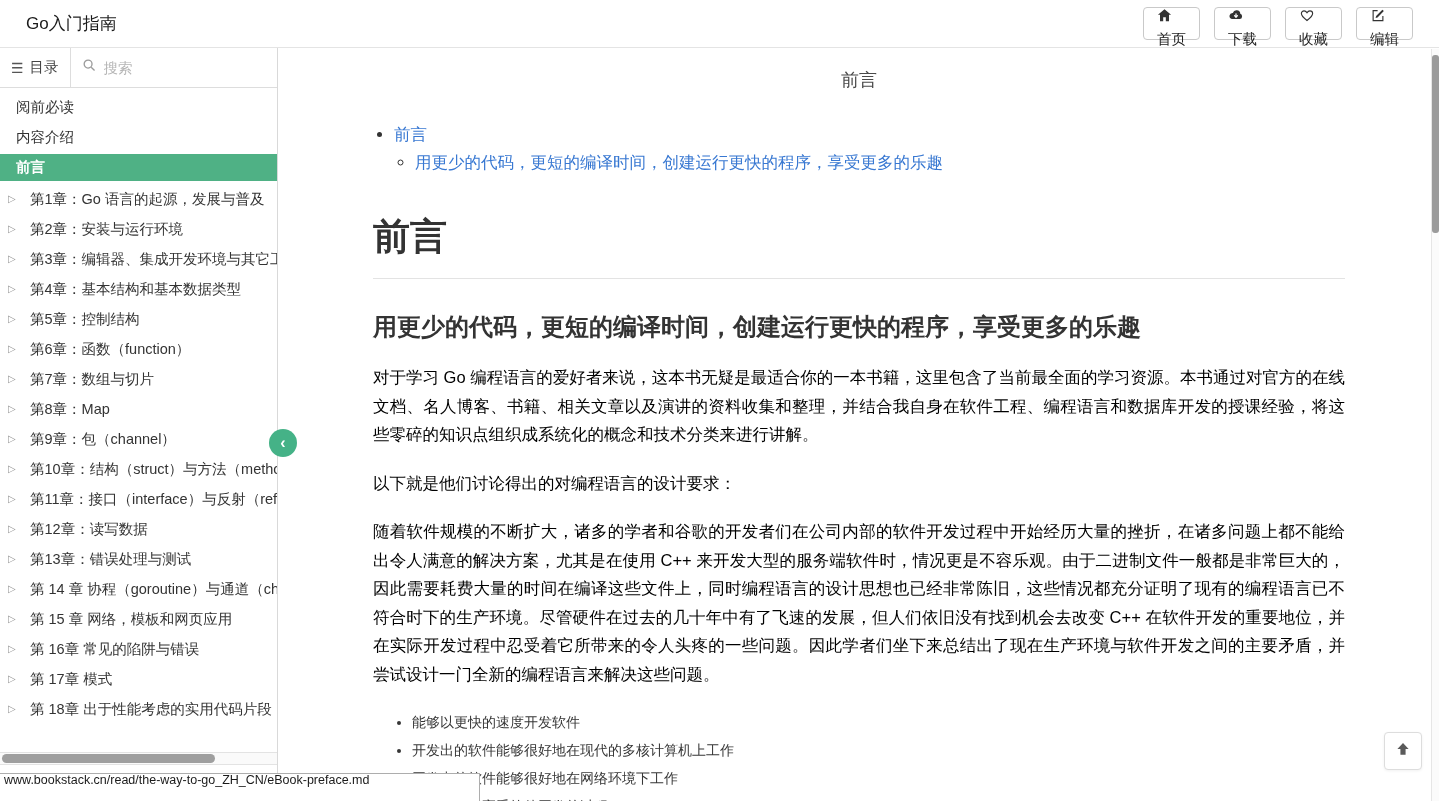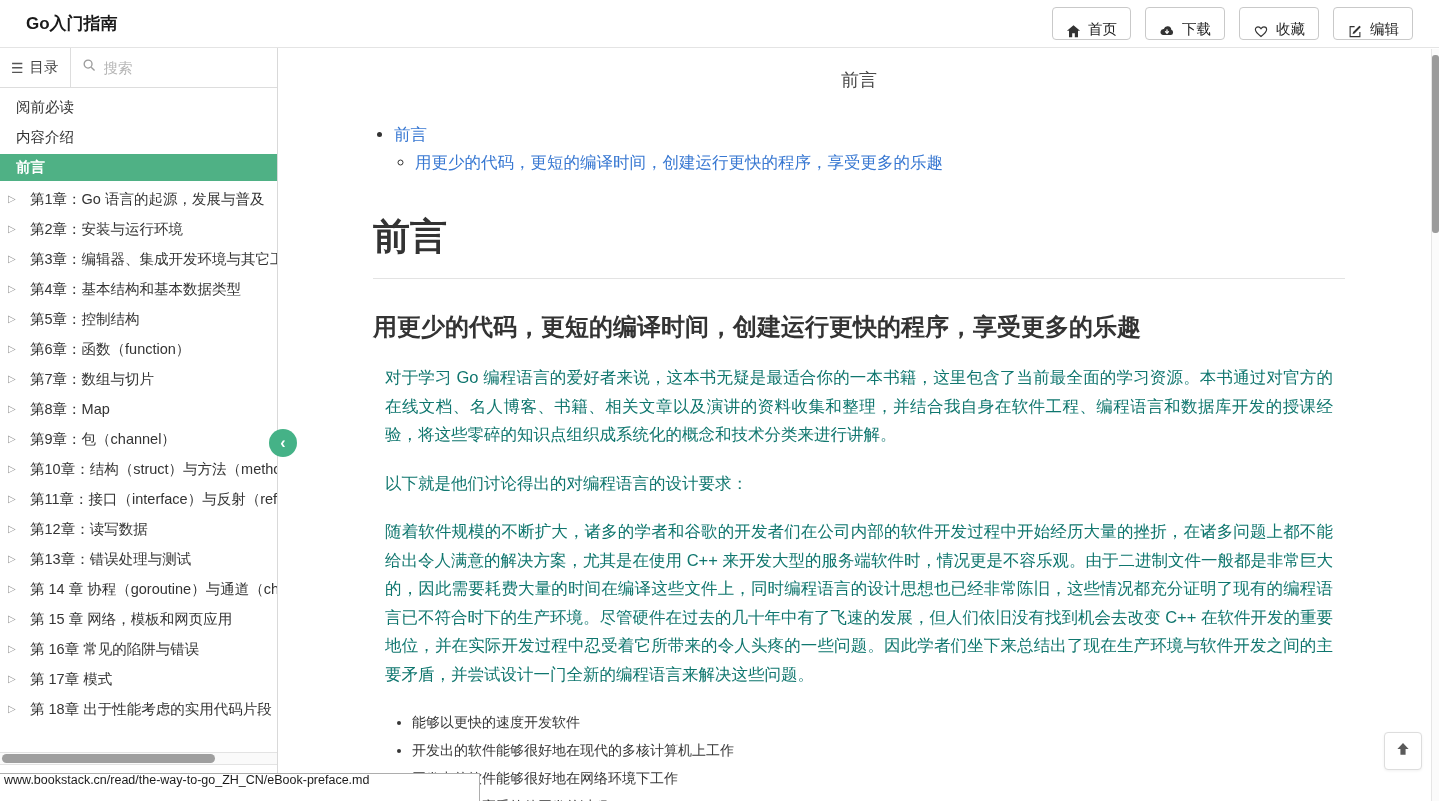--- a/index.html
+++ b/index.html
@@ -7,26 +7,26 @@
   body {
     position:relative; overflow:hidden; background:#fff;
     font-family:"Liberation Sans","DejaVu Sans",sans-serif; color:#333;
   }
   
   .header {
     position:absolute; top:0; left:0; right:0; height:48px; background:#fff;
     border-bottom:1px solid #e4e4e4; display:flex; align-items:center;
     justify-content:space-between; padding:0 26px; z-index:20;
   }
-  .header-title { font-size:17px; font-weight:bold; color:#1a1a1a; }
+  .header-title { font-size:17px; font-weight:normal; color:#1a1a1a; }
   .header-buttons { display:flex; gap:14px; }
   .hbtn {
-    display:flex; align-items:flex-end; gap:7px; height:33px; padding:0 13px;
+    display:flex; align-items:flex-start; gap:7px; height:33px; padding:0 13px;
     border:1px solid #c9c9c9; border-radius:4px; background:#fff;
-    font-size:14.5px; color:#222; cursor:pointer; font-family:inherit;
+    font-size:14.5px; color:#222; cursor:pointer; font-family:inherit;flex-direction:column;
   }
   .hbtn svg { display:block; }
   
   .sidebar {
     position:absolute; top:48px; left:0; width:278px; bottom:0; background:#fff;
     border-right:1px solid #d9d9d9; z-index:10;
   }
   .side-tabs { height:40px; display:flex; align-items:stretch; border-bottom:1px solid #ddd; }
   .tab-toc {
     display:flex; align-items:center; gap:6px; padding:0 11px;
@@ -75,21 +75,21 @@
   .content { width:972px; margin:0 auto; }
   .doc-toc { margin-top:28px; padding-left:21px; font-size:16.5px; list-style:disc; }
   .doc-toc li { line-height:28px; color:#333; }
   .doc-toc ul { list-style:circle; padding-left:21px; }
   .doc-toc a { color:var(--link,#3878d2); text-decoration:none; cursor:pointer; }
   .doc-h1 {
     font-size:37px; color:#333; font-weight:600; margin:36px 0 0;
     padding-bottom:16px; border-bottom:1px solid #e3e3e3;
   }
   .doc-h2 { font-size:24px; font-weight:bold; color:#333; margin:32px 0 0; }
-  .doc-p { font-size:16.5px; line-height:28.5px; color:#0f766e; text-align:justify; margin:20px 12px 0; }
+  .doc-p { font-size:16.5px; line-height:28.5px; color:#000000; text-align:justify; margin:20px 0 0; }
   .req { margin:20px 0 0; padding-left:39px; list-style:disc; }
   .req li { font-size:14px; line-height:28px; color:#363636; }
   
   .scroll-top {
     position:absolute; right:17px; bottom:31px; width:38px; height:38px; background:#fff;
     border:1px solid #ddd; border-radius:4px; display:flex; align-items:center;
     justify-content:center; z-index:25; box-shadow:0 1px 3px rgba(0,0,0,0.06); cursor:pointer;
   }
   .vscroll {
     position:absolute; top:49px; right:0; bottom:0; width:8px; background:#fbfbfb;

